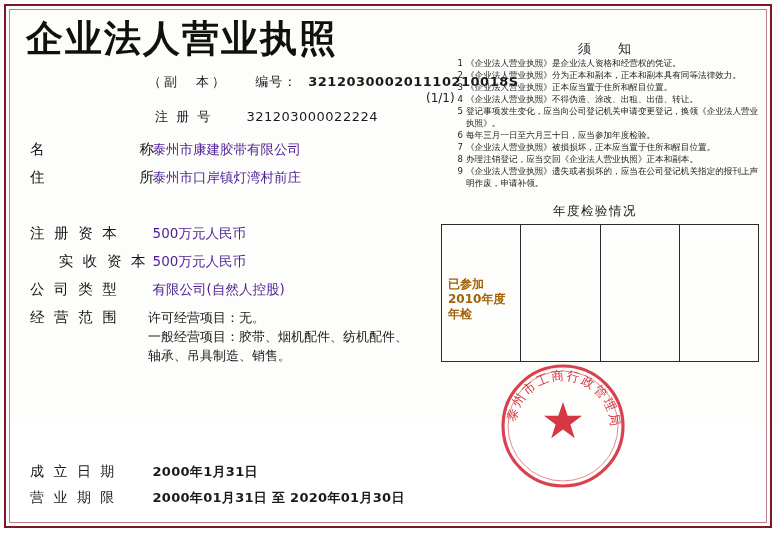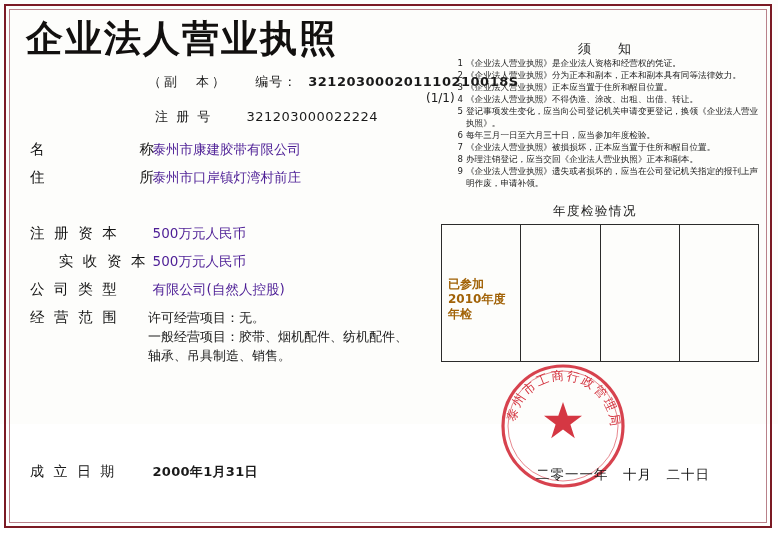--- a/index.html
+++ b/index.html
@@ -332,16 +332,19 @@
       <text font-size="12.5" fill="#d0212f" font-family="'DejaVu Sans','Liberation Sans',sans-serif" letter-spacing="2" opacity="0.92">
         <textPath href="#sealArcTop" startOffset="4%">泰州市工商行政管理局高港分局</textPath>
       </text>
     </svg>
   </div>
 
   <div class="bottom-field" style="top:463px;">
     <span class="fname sp2">成 立 日 期</span>
     <span class="fval">2000年1月31日</span>
   </div>
-
-  <div class="bottom-date">二零一一年　十月　二十日</div>
+  <div class="bottom-field" style="top:489px;">
+    <span class="fname sp2">营 业 期 限</span>
+    <span class="fval">2000年01月31日 至 2020年01月30日</span>
+  </div>
+
 
 </div>
 
 </body></html>

